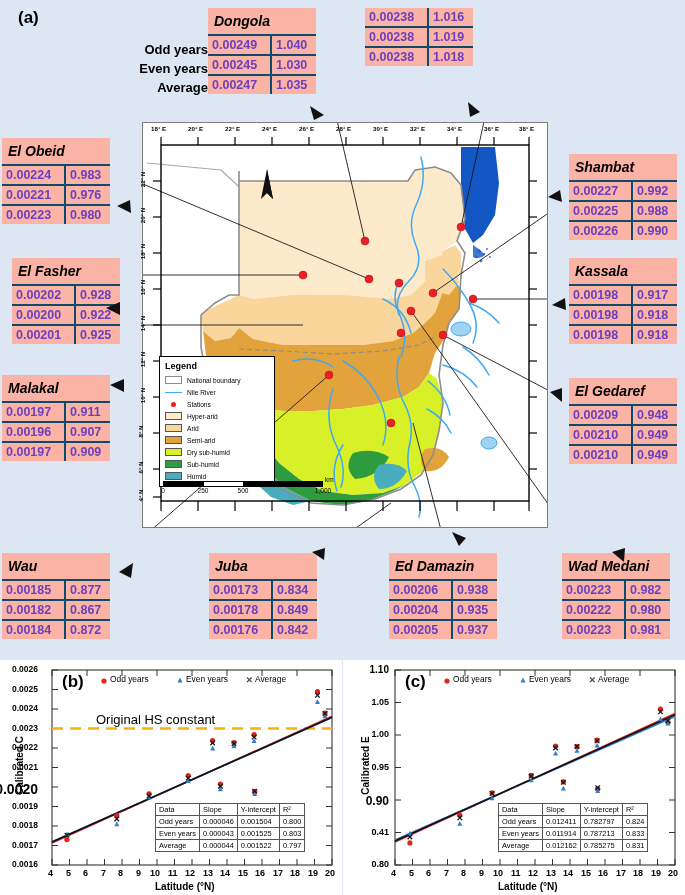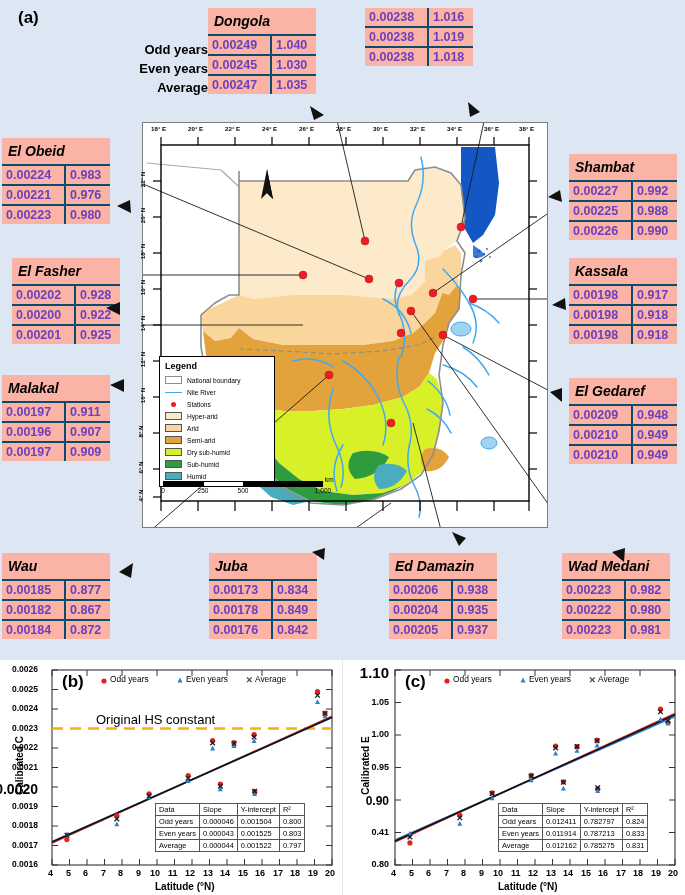--- a/index.html
+++ b/index.html
@@ -830,21 +830,21 @@
   <div style="position:absolute; left:110px; top:14px; font-size:8.4px;">Odd years</div>
   <div style="position:absolute; left:186px; top:14px; font-size:8.4px;">Even years</div>
   <div style="position:absolute; left:255px; top:14px; font-size:8.4px;">Average</div>
 
   <div style="position:absolute; right:296px; top:199px; font-size:9px; font-weight:bold; white-space:nowrap;">0.80</div>
   <div style="position:absolute; right:296px; top:167px; font-size:9px; font-weight:bold; white-space:nowrap;">0.41</div>
   <div style="position:absolute; right:296px; top:134px; font-size:12px; font-weight:bold; white-space:nowrap;padding-left:12px;">0.90</div>
   <div style="position:absolute; right:296px; top:102px; font-size:9px; font-weight:bold; white-space:nowrap;">0.95</div>
   <div style="position:absolute; right:296px; top:69px;  font-size:9px; font-weight:bold; white-space:nowrap;">1.00</div>
   <div style="position:absolute; right:296px; top:37px;  font-size:9px; font-weight:bold; white-space:nowrap;">1.05</div>
-  <div style="position:absolute; right:296px; top:4px;   font-size:15px; font-weight:bold; white-space:nowrap;">1.10</div>
+  <div style="position:absolute; right:296px; top:4px;   font-size:10px; font-weight:bold; white-space:nowrap;">1.10</div>
 
   <div style="position:absolute; left:48px;  top:208px; font-size:9px; font-weight:bold;">4</div>
   <div style="position:absolute; left:66px;  top:208px; font-size:9px; font-weight:bold;">5</div>
   <div style="position:absolute; left:83px;  top:208px; font-size:9px; font-weight:bold;">6</div>
   <div style="position:absolute; left:101px; top:208px; font-size:9px; font-weight:bold;">7</div>
   <div style="position:absolute; left:118px; top:208px; font-size:9px; font-weight:bold;">8</div>
   <div style="position:absolute; left:136px; top:208px; font-size:9px; font-weight:bold;">9</div>
   <div style="position:absolute; left:150px; top:208px; font-size:9px; font-weight:bold;">10</div>
   <div style="position:absolute; left:168px; top:208px; font-size:9px; font-weight:bold;">11</div>
   <div style="position:absolute; left:185px; top:208px; font-size:9px; font-weight:bold;">12</div>

